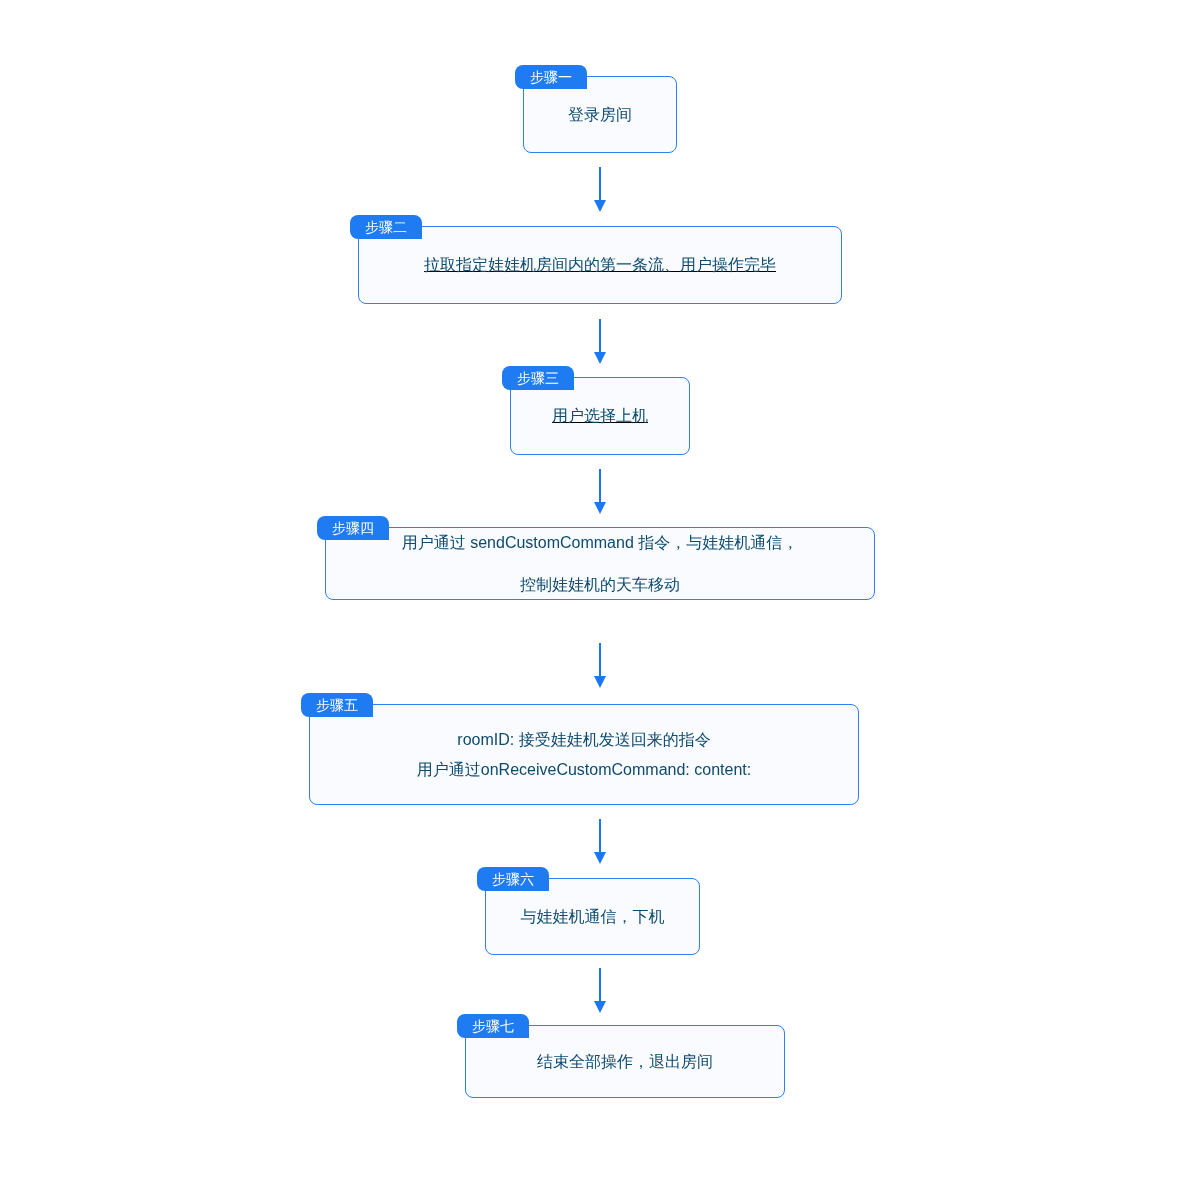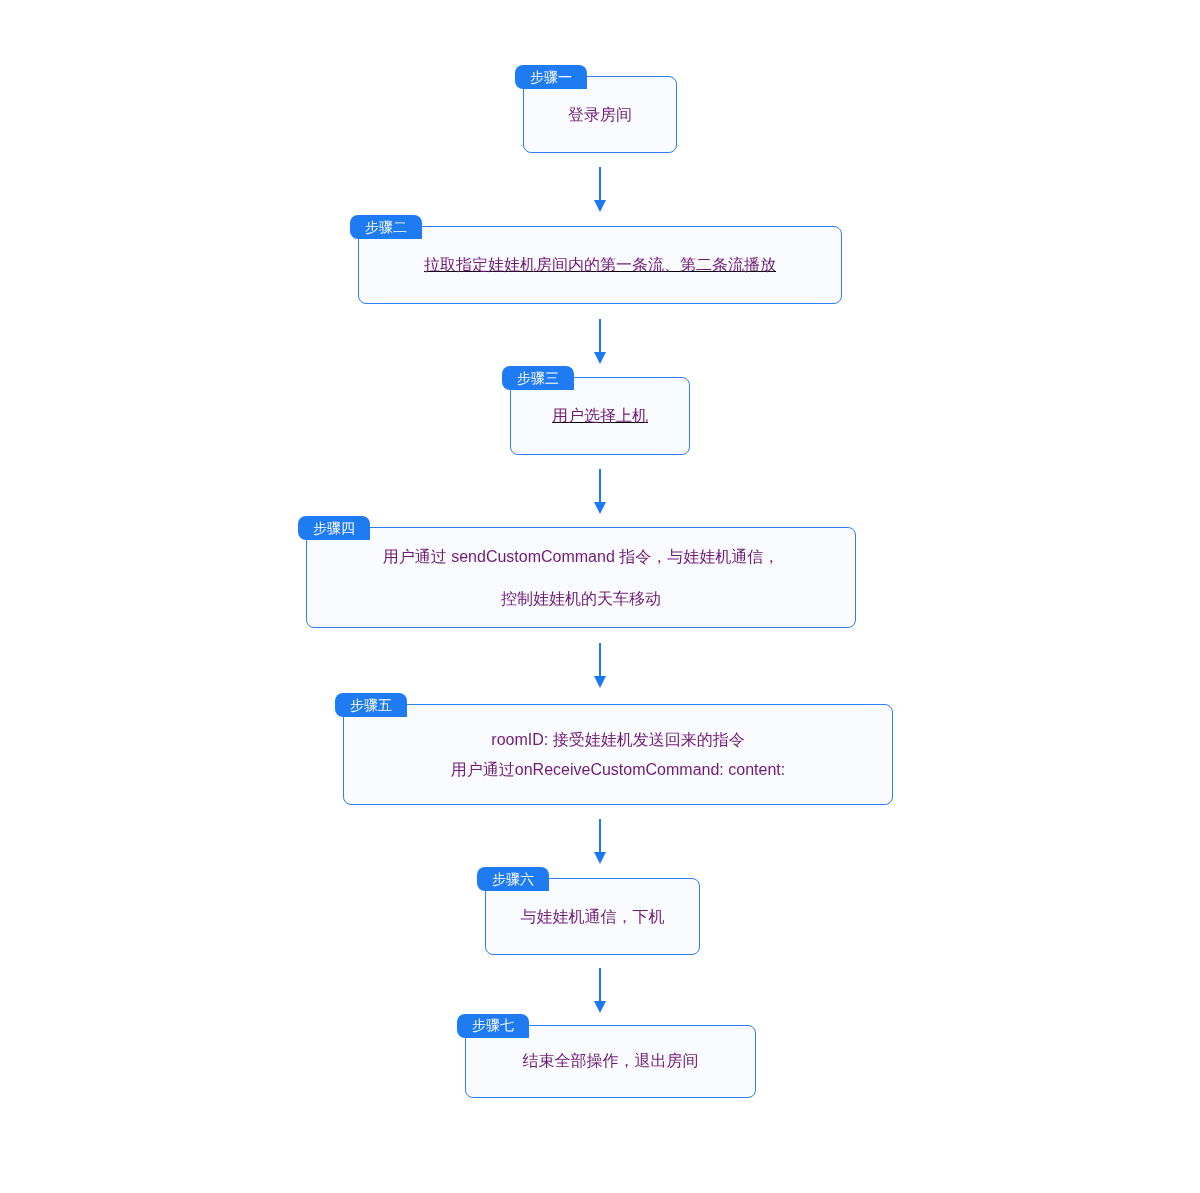--- a/index.html
+++ b/index.html
@@ -20,21 +20,21 @@
     background: #f9fbff;
     border: 1px solid #2e7ff2;
     border-radius: 8px;
     display: flex;
     flex-direction: column;
     justify-content: center;
     align-items: center;
     box-sizing: border-box;
   }
   .step .line {
-    color: #701a75;
+    color: #0c4a6e;
     font-size: 16px;
     line-height: 30px;
     text-align: left;
     white-space: nowrap;
   }
   .badge {
     position: absolute;
     top: -12px;
     left: -9px;
     height: 24px;
@@ -65,68 +65,68 @@
     <div class="line">登录房间</div>
   </div>
 
   <svg class="arrow" style="top:167px; height:45px;" viewBox="0 0 12 45">
     <line x1="6" y1="0" x2="6" y2="34"></line>
     <polygon points="0,33 12,33 6,45"></polygon>
   </svg>
 
   <div class="step" style="left:358px; top:226px; width:484px; height:78px;text-decoration:underline;">
     <div class="badge">步骤二</div>
-    <div class="line">拉取指定娃娃机房间内的第一条流、第二条流播放</div>
+    <div class="line">拉取指定娃娃机房间内的第一条流、用户操作完毕</div>
   </div>
 
   <svg class="arrow" style="top:319px; height:45px;" viewBox="0 0 12 45">
     <line x1="6" y1="0" x2="6" y2="34"></line>
     <polygon points="0,33 12,33 6,45"></polygon>
   </svg>
 
   <div class="step" style="left:510px; top:377px; width:180px; height:78px;text-decoration:underline;">
     <div class="badge">步骤三</div>
     <div class="line">用户选择上机</div>
   </div>
 
   <svg class="arrow" style="top:469px; height:45px;" viewBox="0 0 12 45">
     <line x1="6" y1="0" x2="6" y2="34"></line>
     <polygon points="0,33 12,33 6,45"></polygon>
   </svg>
 
-  <div class="step" style="left:306px; top:527px; width:550px; height:101px;gap:12px;">
+  <div class="step" style="left:325px; top:527px; width:550px; height:73px;gap:12px;">
     <div class="badge">步骤四</div>
     <div class="line">用户通过 sendCustomCommand 指令，与娃娃机通信，</div>
     <div class="line">控制娃娃机的天车移动</div>
   </div>
 
   <svg class="arrow" style="top:643px; height:45px;" viewBox="0 0 12 45">
     <line x1="6" y1="0" x2="6" y2="34"></line>
     <polygon points="0,33 12,33 6,45"></polygon>
   </svg>
 
-  <div class="step" style="left:343px; top:704px; width:550px; height:101px;">
+  <div class="step" style="left:309px; top:704px; width:550px; height:101px;">
     <div class="badge">步骤五</div>
     <div class="line">roomID: 接受娃娃机发送回来的指令</div>
     <div class="line">用户通过onReceiveCustomCommand: content:</div>
   </div>
 
   <svg class="arrow" style="top:819px; height:45px;" viewBox="0 0 12 45">
     <line x1="6" y1="0" x2="6" y2="34"></line>
     <polygon points="0,33 12,33 6,45"></polygon>
   </svg>
 
   <div class="step" style="left:485px; top:878px; width:215px; height:77px;">
     <div class="badge">步骤六</div>
     <div class="line">与娃娃机通信，下机</div>
   </div>
 
   <svg class="arrow" style="top:968px; height:45px;" viewBox="0 0 12 45">
     <line x1="6" y1="0" x2="6" y2="34"></line>
     <polygon points="0,33 12,33 6,45"></polygon>
   </svg>
 
-  <div class="step" style="left:465px; top:1025px; width:291px; height:73px;font-family:Liberation Mono, monospace;">
+  <div class="step" style="left:465px; top:1025px; width:320px; height:73px;">
     <div class="badge">步骤七</div>
     <div class="line">结束全部操作，退出房间</div>
   </div>
 
 </div>
 
 </body></html>

